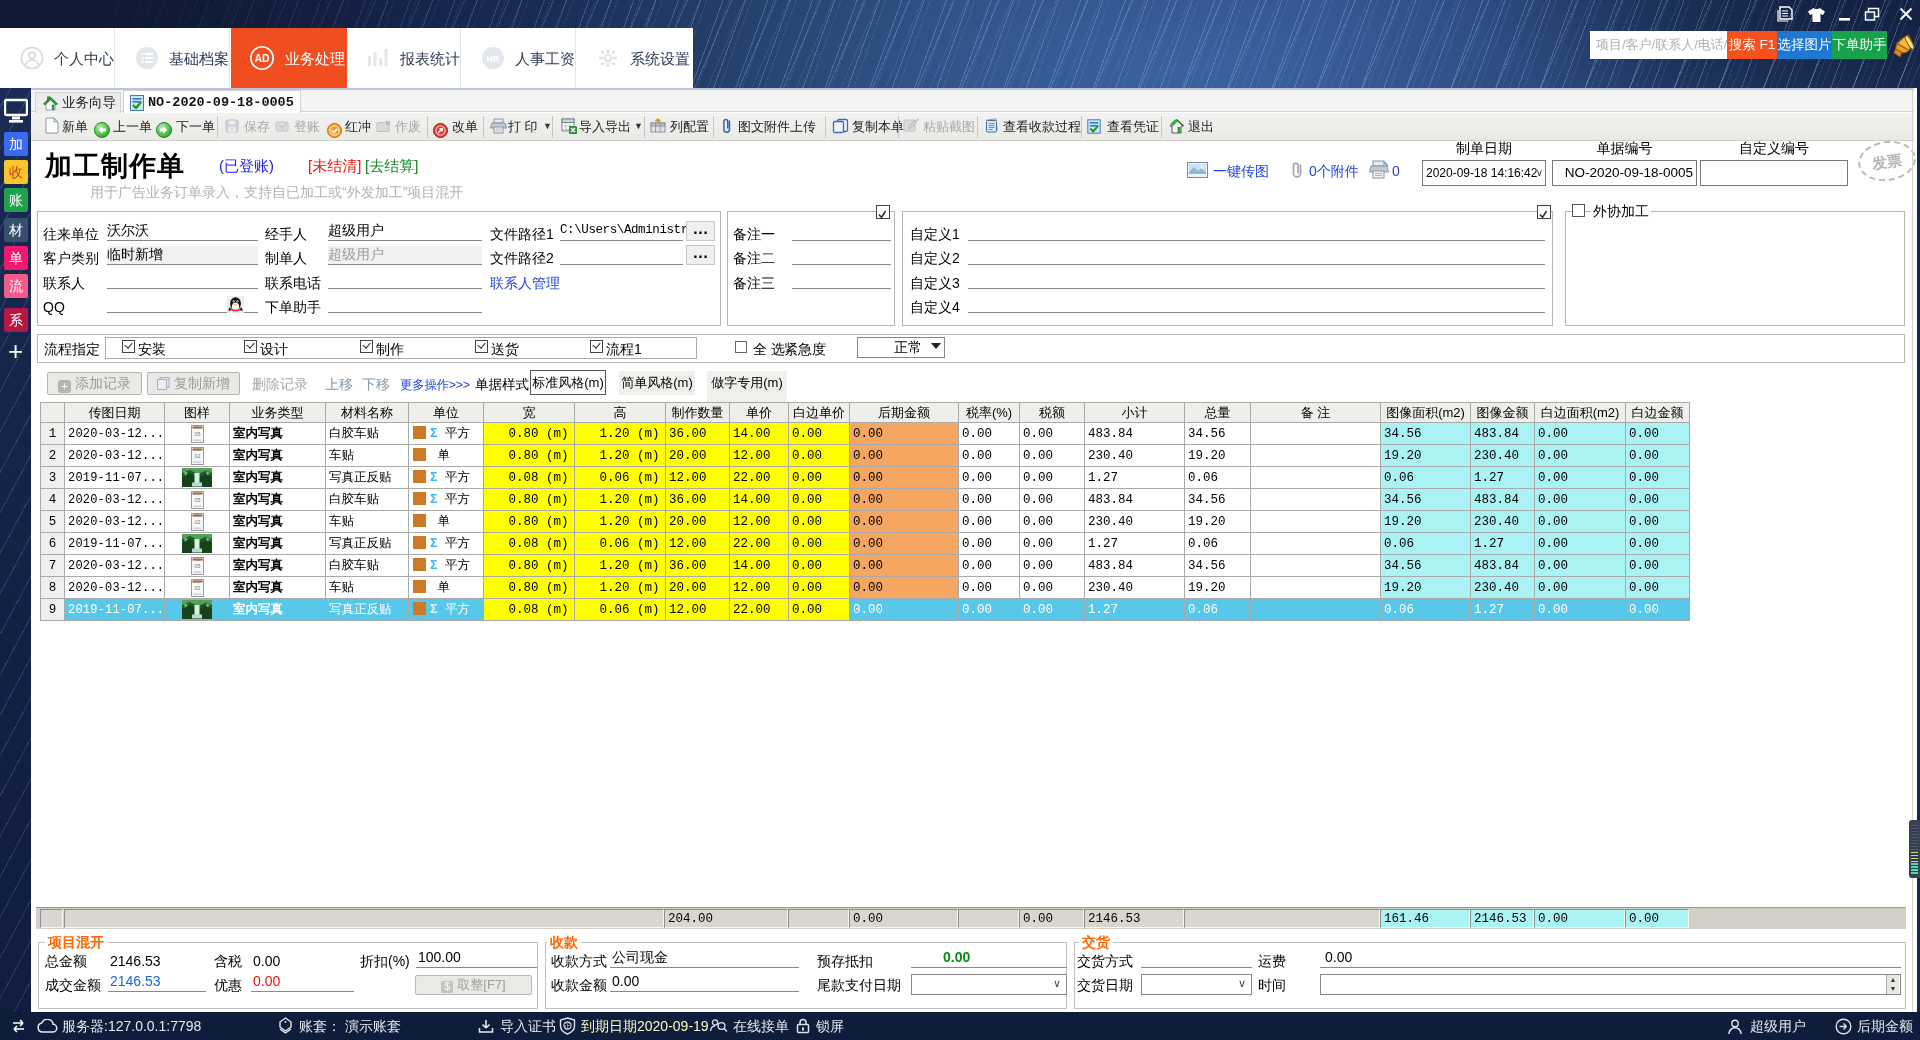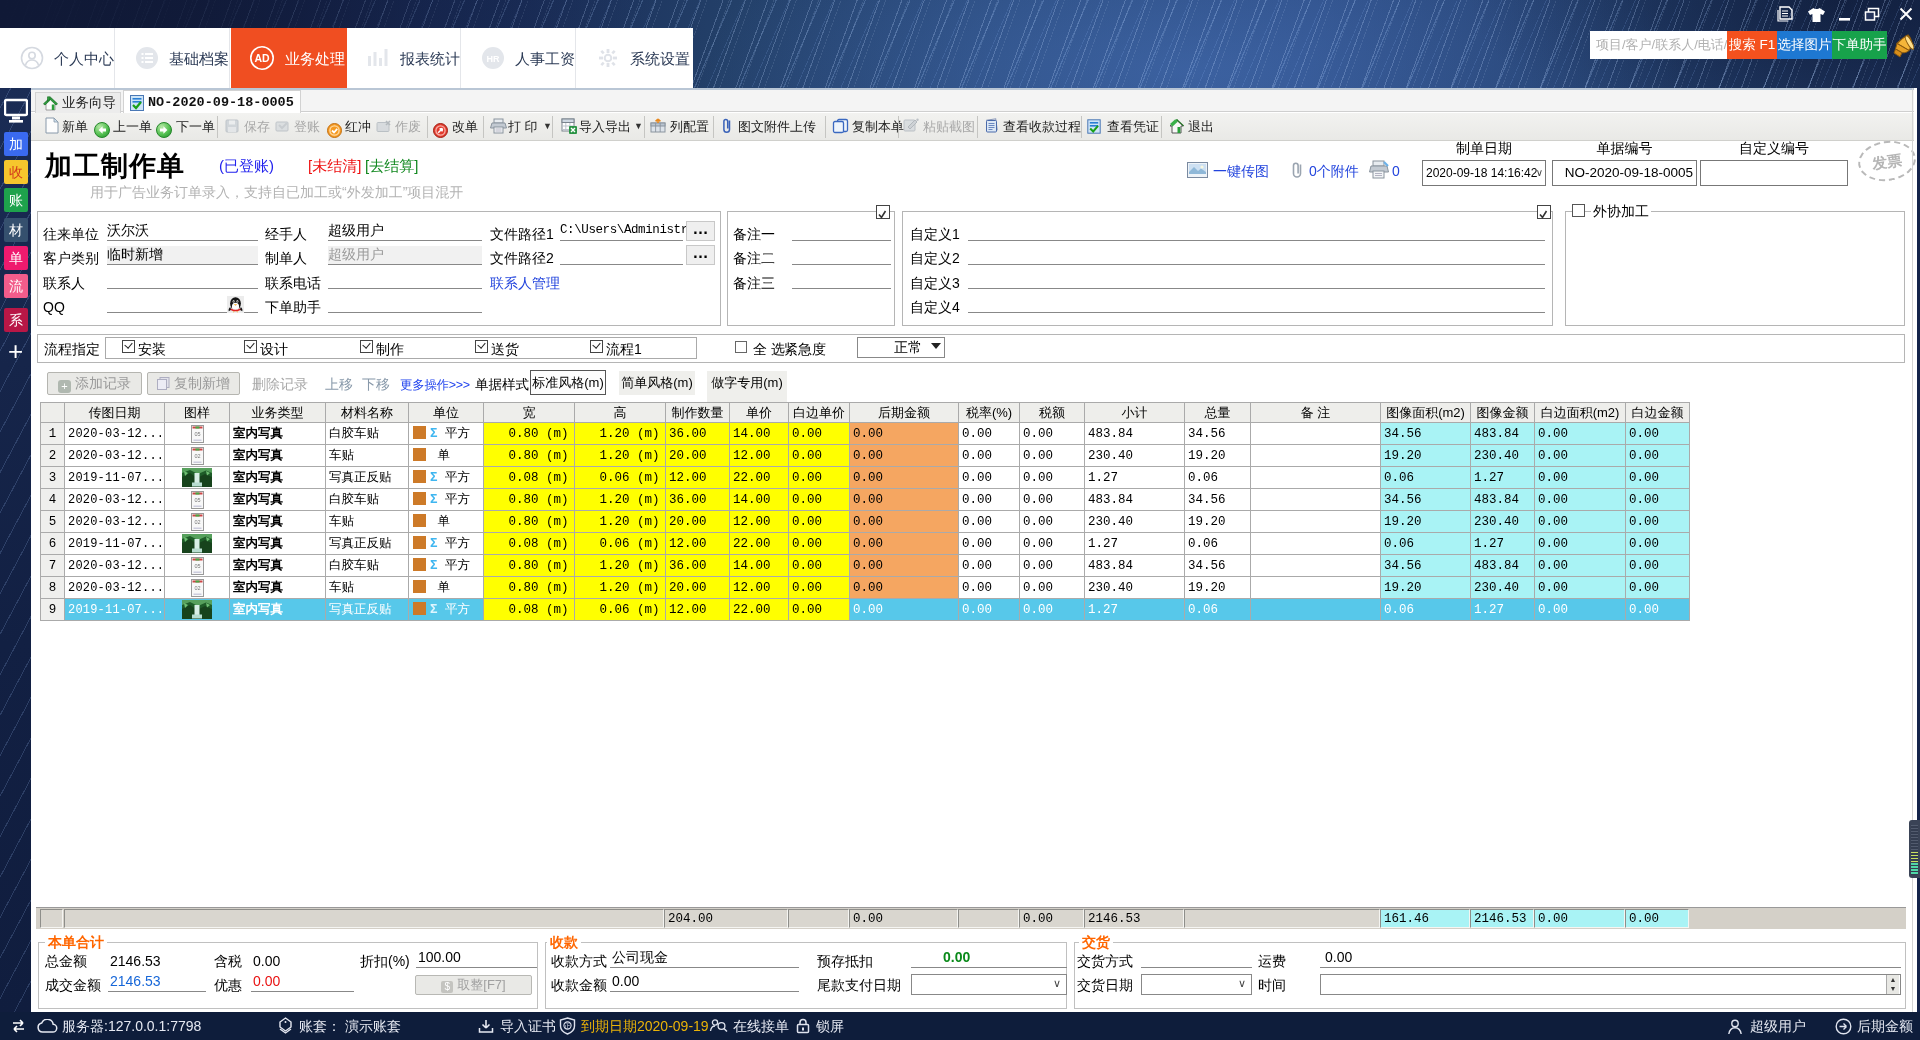--- a/index.html
+++ b/index.html
@@ -818,21 +818,21 @@
           <div class="sumcell" style="left:1148px;width:196px"></div>
           <div class="sumcell" style="left:1344px;width:90px;background:#a9f3f5">161.46</div>
           <div class="sumcell" style="left:1434px;width:64px;background:#a9f3f5">2146.53</div>
           <div class="sumcell" style="left:1498px;width:91px;background:#a9f3f5">0.00</div>
           <div class="sumcell" style="left:1589px;width:64px;background:#a9f3f5">0.00</div>
         </div>
       </div>
   <div id="botboxes">
 
     <div class="gbox" style="left:7px;top:854px;width:500px;height:67px;border-color:#c0c0c0"></div>
-    <div class="glabel" style="left:14px;top:846px;background:#fff;padding:0 3px;color:#f60;font-weight:bold">本单合计</div>
+    <div class="glabel" style="left:14px;top:846px;background:#fff;padding:0 3px;color:#f60;font-weight:bold">项目混开</div>
     <div class="glabel" style="left:14px;top:865px">总金额</div>
     <div class="glabel" style="left:79px;top:865px">2146.53</div>
     <div class="glabel" style="left:183px;top:865px">含税</div>
     <div class="glabel" style="left:222px;top:865px">0.00</div>
     <div class="glabel" style="left:329px;top:865px">折扣(%)</div>
     <div class="uline" style="left:385px;top:858px;width:121px;height:22px;padding-left:2px">100.00</div>
     <div class="glabel" style="left:14px;top:889px">成交金额</div>
     <div class="uline" style="left:77px;top:882px;width:98px;height:22px;color:#1666d8;padding-left:2px">2146.53</div>
     <div class="glabel" style="left:183px;top:889px">优惠</div>
     <div class="uline" style="left:220px;top:882px;width:103px;height:22px;color:#e81111;padding-left:2px">0.00</div>
@@ -887,21 +887,21 @@
   <svg class="abs" style="left:478px;top:7px" width="16" height="15" viewBox="0 0 16 15">
         <path d="M8 1 v8 M8 9 l-3.5-3.5 M8 9 l3.5-3.5" stroke="#e6e9f2" stroke-width="1.6" fill="none"></path>
         <path d="M1.5 9 v4 h13 V9" stroke="#e6e9f2" stroke-width="1.5" fill="none"></path>
       </svg>
   <span class="sbitem" style="left:500px">导入证书</span>
   <svg class="abs" style="left:559px;top:5px" width="17" height="18" viewBox="0 0 17 18">
         <path d="M8.5 1 L15.5 3 V9 c0 4-3 6.5-7 8 c-4-1.5-7-4-7-8 V3z" fill="none" stroke="#dfe3ee" stroke-width="1.4"></path>
         <circle cx="8.5" cy="8.5" r="3.6" fill="none" stroke="#dfe3ee" stroke-width="1.1"></circle>
         <text x="8.5" y="11" font-size="6" fill="#dfe3ee" text-anchor="middle">正</text>
       </svg>
-  <span class="sbitem" style="left:581px;color:#eab308">到期日期2020-09-19</span>
+  <span class="sbitem" style="left:581px;color:#fef9c3">到期日期2020-09-19</span>
   <svg class="abs" style="left:709px;top:6px" width="19" height="16" viewBox="0 0 19 16">
         <circle cx="6" cy="4.5" r="2.6" fill="none" stroke="#dfe3ee" stroke-width="1.3"></circle>
         <path d="M1.5 13 c0.5-3.5 2.5-5 4.5-5" fill="none" stroke="#dfe3ee" stroke-width="1.3"></path>
         <circle cx="12.5" cy="8" r="3.4" fill="none" stroke="#dfe3ee" stroke-width="1.3"></circle>
         <path d="M15 10.5 l3 3" stroke="#dfe3ee" stroke-width="1.5"></path>
       </svg>
   <span class="sbitem" style="left:733px">在线接单</span>
   <svg class="abs" style="left:796px;top:6px" width="14" height="16" viewBox="0 0 14 16">
         <rect x="1.5" y="6.5" width="11" height="8" rx="1" fill="none" stroke="#dfe3ee" stroke-width="1.5"></rect>
         <path d="M4 6.5 V4.5 a3 3 0 0 1 6 0 V6.5" fill="none" stroke="#dfe3ee" stroke-width="1.5"></path>

